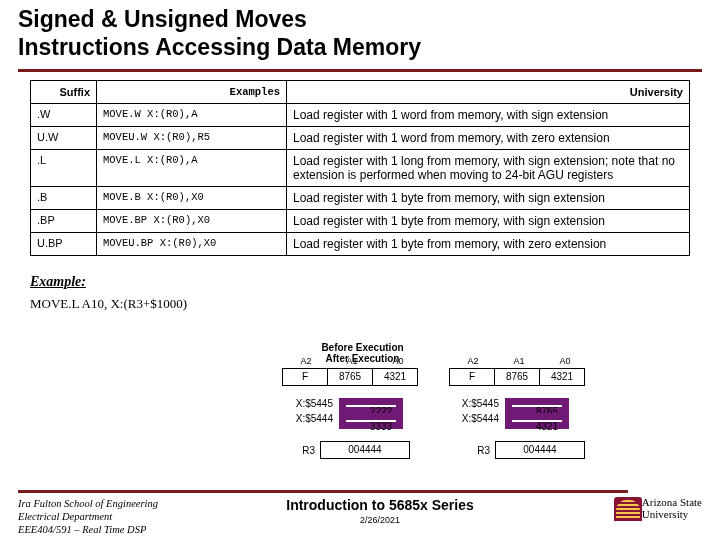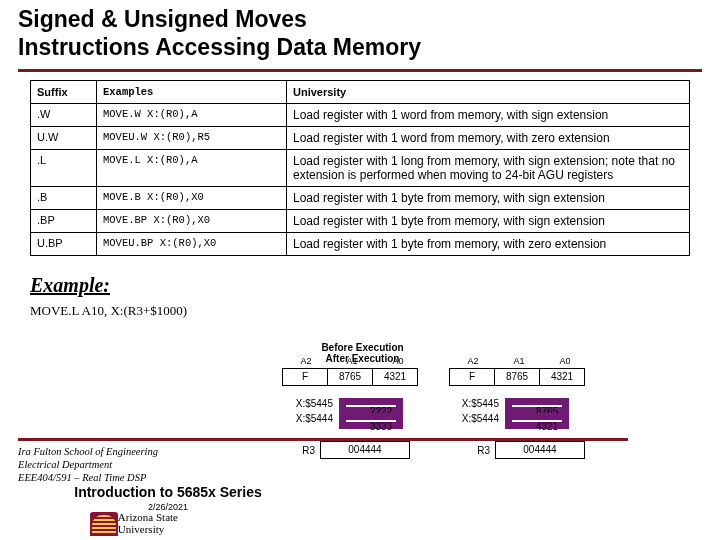--- a/index.html
+++ b/index.html
@@ -35,31 +35,31 @@
     font-size: 11px;
   }
   table.main th, table.main td {
     border: 1px solid #000;
     padding: 4px 6px;
     vertical-align: top;
     text-align: left;
   }
   table.main th {
     font-weight: bold;
-    text-align: left;
+    text-align: right;
     padding: 5px 6px;
   }
   .col-suffix { width: 66px; text-align: center; }
   .col-ex { width: 190px; font-family: "Courier New", monospace; font-size: 10.5px; }
   .col-desc { font-size: 12px; }
   .example-label {
     font-style: italic;
     font-weight: bold;
     text-decoration: underline;
-    font-size: 20px;
+    font-size: 14px;
     margin-top: 18px;
     font-family: "Times New Roman", serif;
   }
   .example-code {
     font-family: "Times New Roman", serif;
     font-size: 13px;
     margin-top: 6px;
   }
   .exec-area {
     position: absolute;
@@ -133,21 +133,20 @@
   .foot-rule {
     height: 3px;
     background: #7a1a1a;
     margin-bottom: 4px;
     width: 610px;
   }
   .foot-row {
     display: flex;
     align-items: flex-start;
     justify-content: space-between;
-    flex-direction: column;
   }
   .foot-left {
     font-family: "Times New Roman", serif;
     font-style: italic;
     font-size: 10.5px;
     line-height: 1.25;
     width: 200px;
   }
   .foot-center {
     text-align: center;

